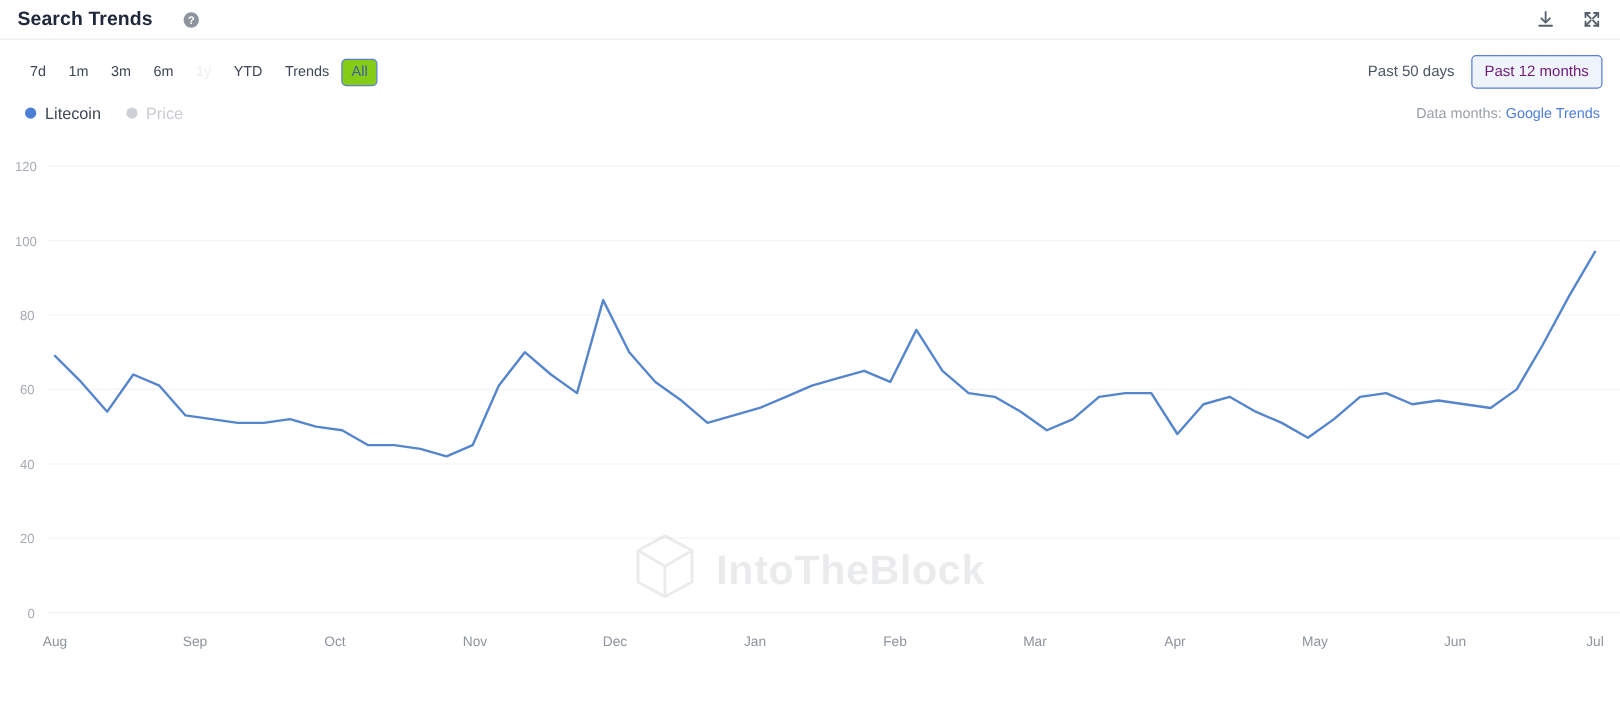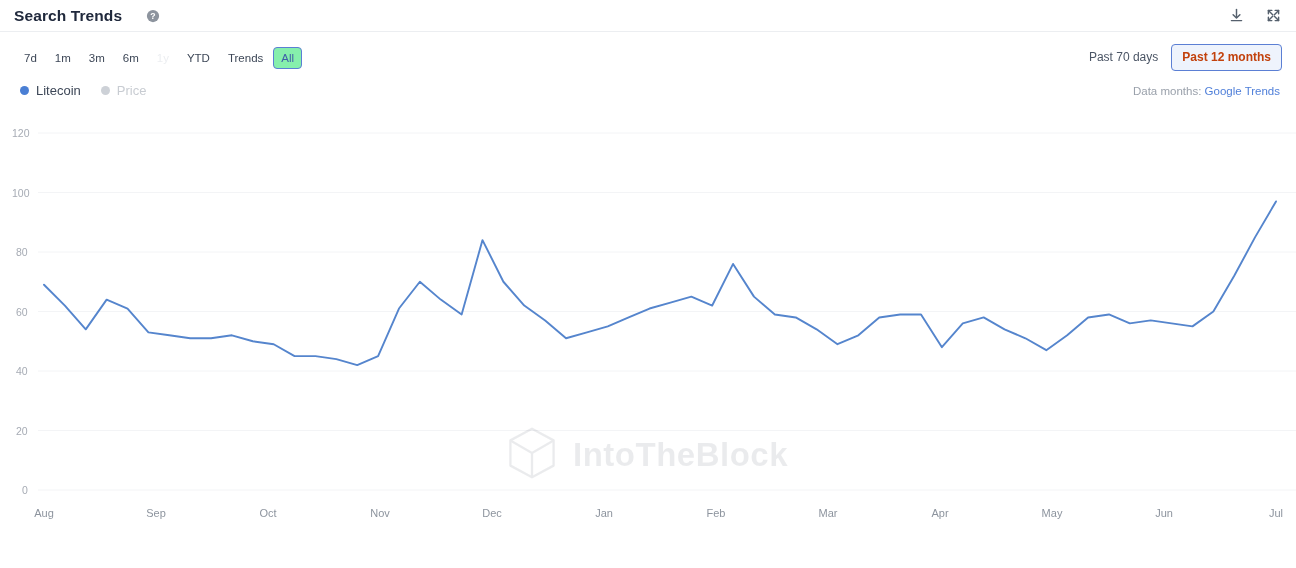--- a/index.html
+++ b/index.html
@@ -79,21 +79,21 @@
     line-height: 14px;
     font-family: "Liberation Sans", sans-serif;
     white-space: nowrap;
   }
   .range-btn.disabled {
     color: #eceef1;
     cursor: default;
   }
   .range-btn.active {
     border: 1px solid #5b7fd4;
-    background: #86efac;
+    background: #84cc16;
     color: #3f5ea8;
   }
   .period-group {
     display: flex;
     align-items: center;
     gap: 2px;
   }
   .period-btn {
     font-size: 12px;
     color: #4b5565;
@@ -102,22 +102,21 @@
     border: 1px solid transparent;
     background: transparent;
     cursor: pointer;
     line-height: 15px;
     font-family: "Liberation Sans", sans-serif;
     white-space: nowrap;
   }
   .period-btn.active {
     border: 1px solid #5b7fd4;
     background: #eef3fc;
-    color: #c2410c;
-    font-weight: bold;
+    color: #701a75;
   }
 
   
   .legend-row {
     display: flex;
     align-items: center;
     justify-content: space-between;
     padding: 12px 16px 0 20px;
     box-sizing: border-box;
   }
@@ -230,21 +229,21 @@
     <button class="range-btn">7d</button>
     <button class="range-btn">1m</button>
     <button class="range-btn">3m</button>
     <button class="range-btn">6m</button>
     <button class="range-btn disabled">1y</button>
     <button class="range-btn">YTD</button>
     <button class="range-btn">Trends</button>
     <button class="range-btn active">All</button>
   </div>
   <div class="period-group">
-    <button class="period-btn">Past 70 days</button>
+    <button class="period-btn">Past 50 days</button>
     <button class="period-btn active">Past 12 months</button>
   </div>
 </div>
 
 <div class="legend-row">
   <div class="legend">
     <div class="legend-item">
       <span class="legend-dot" style="background:#4a7fd4"></span>
       <span class="legend-label">Litecoin</span>
     </div>

